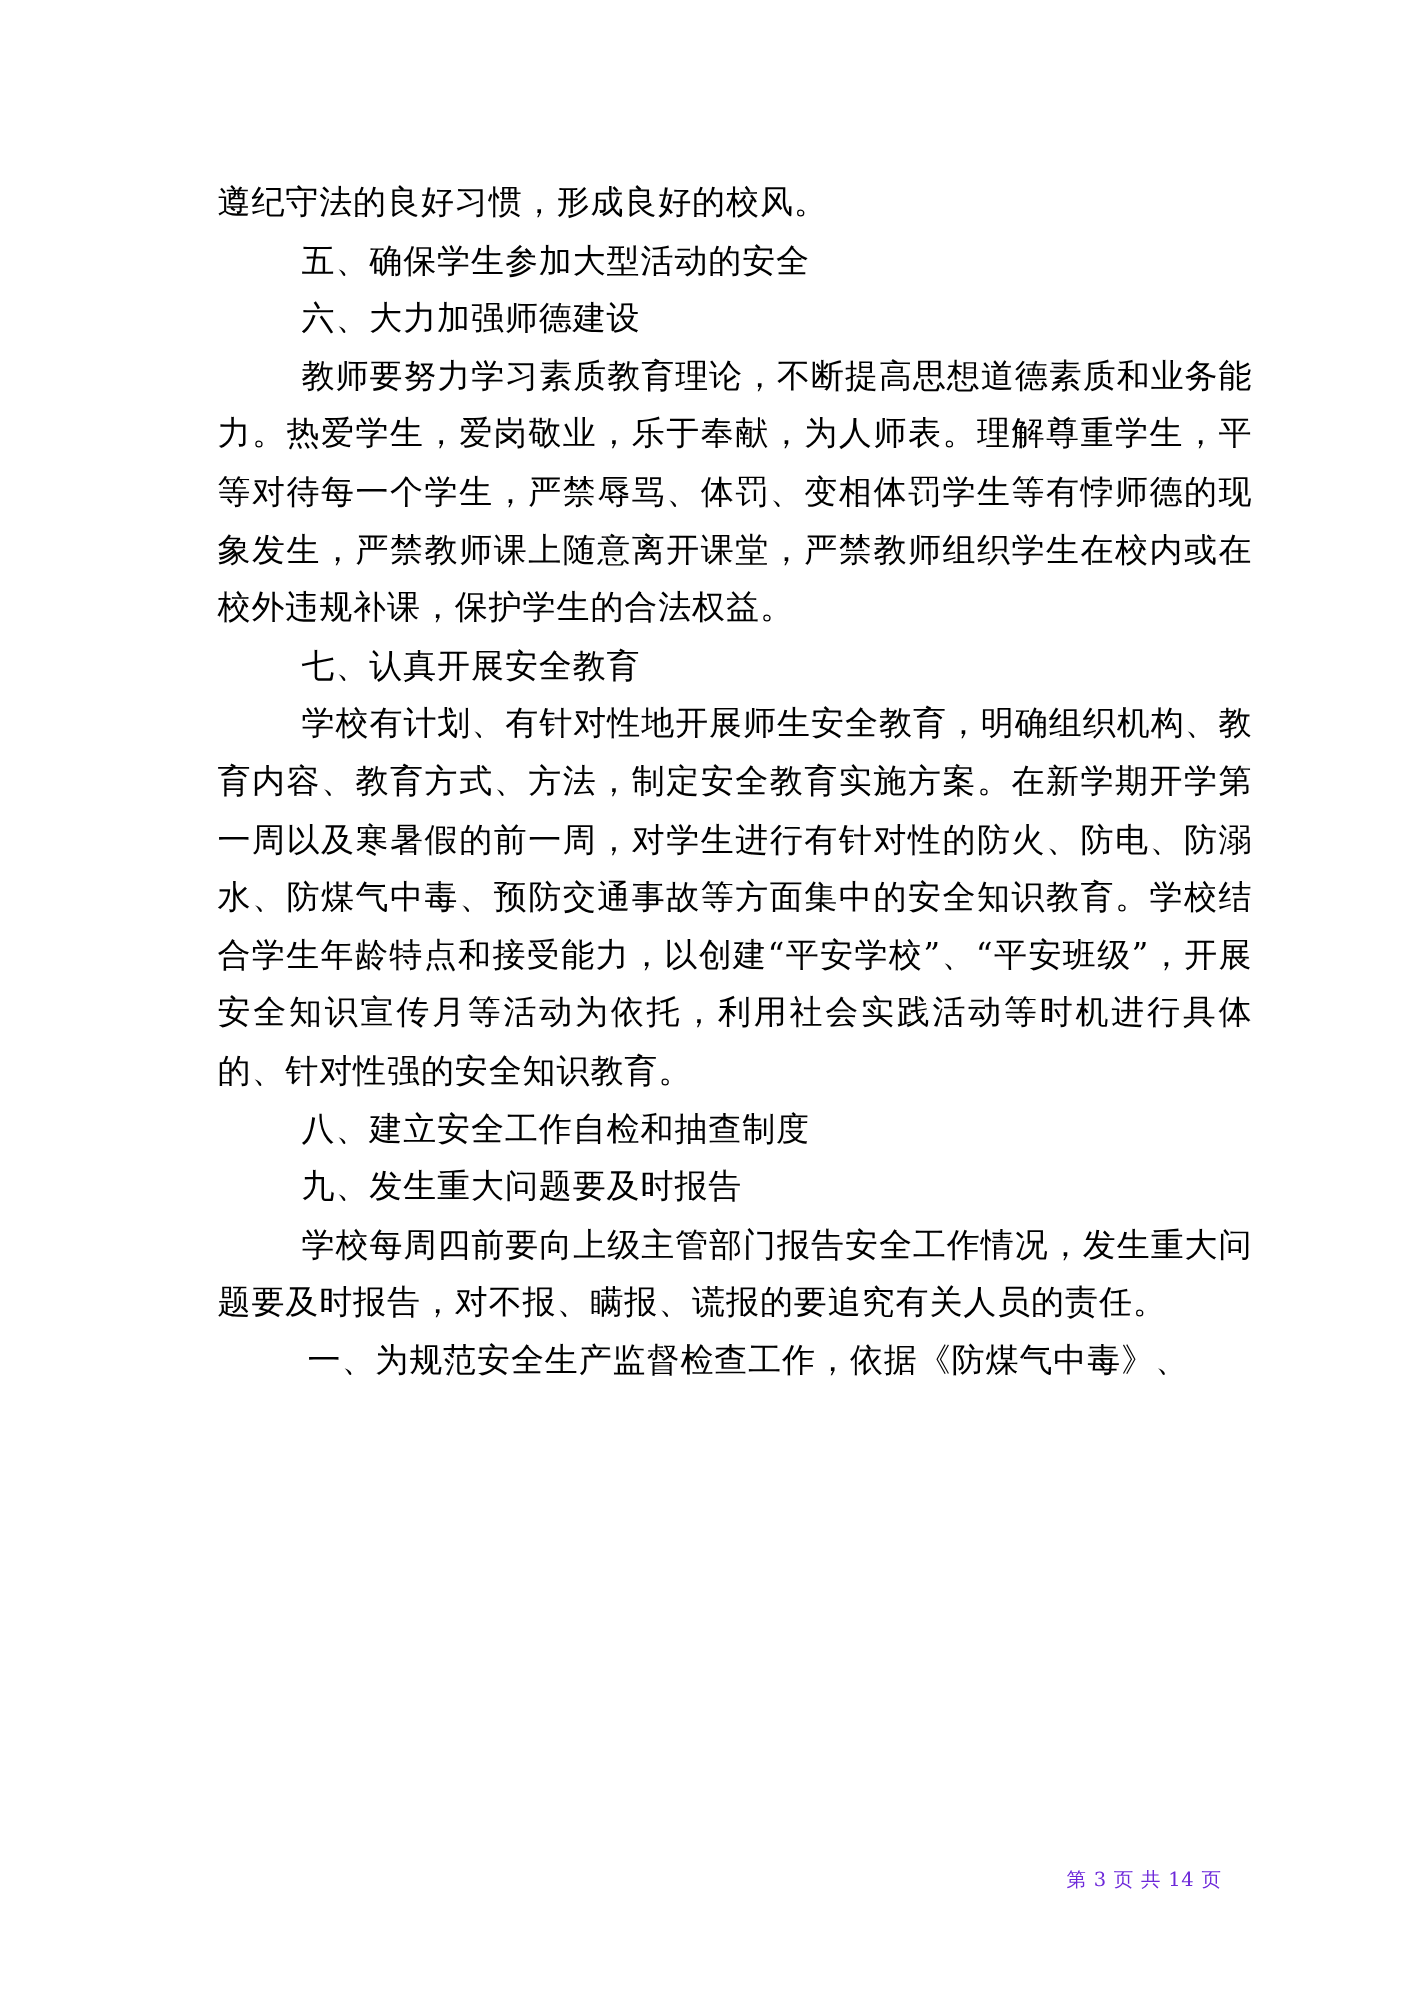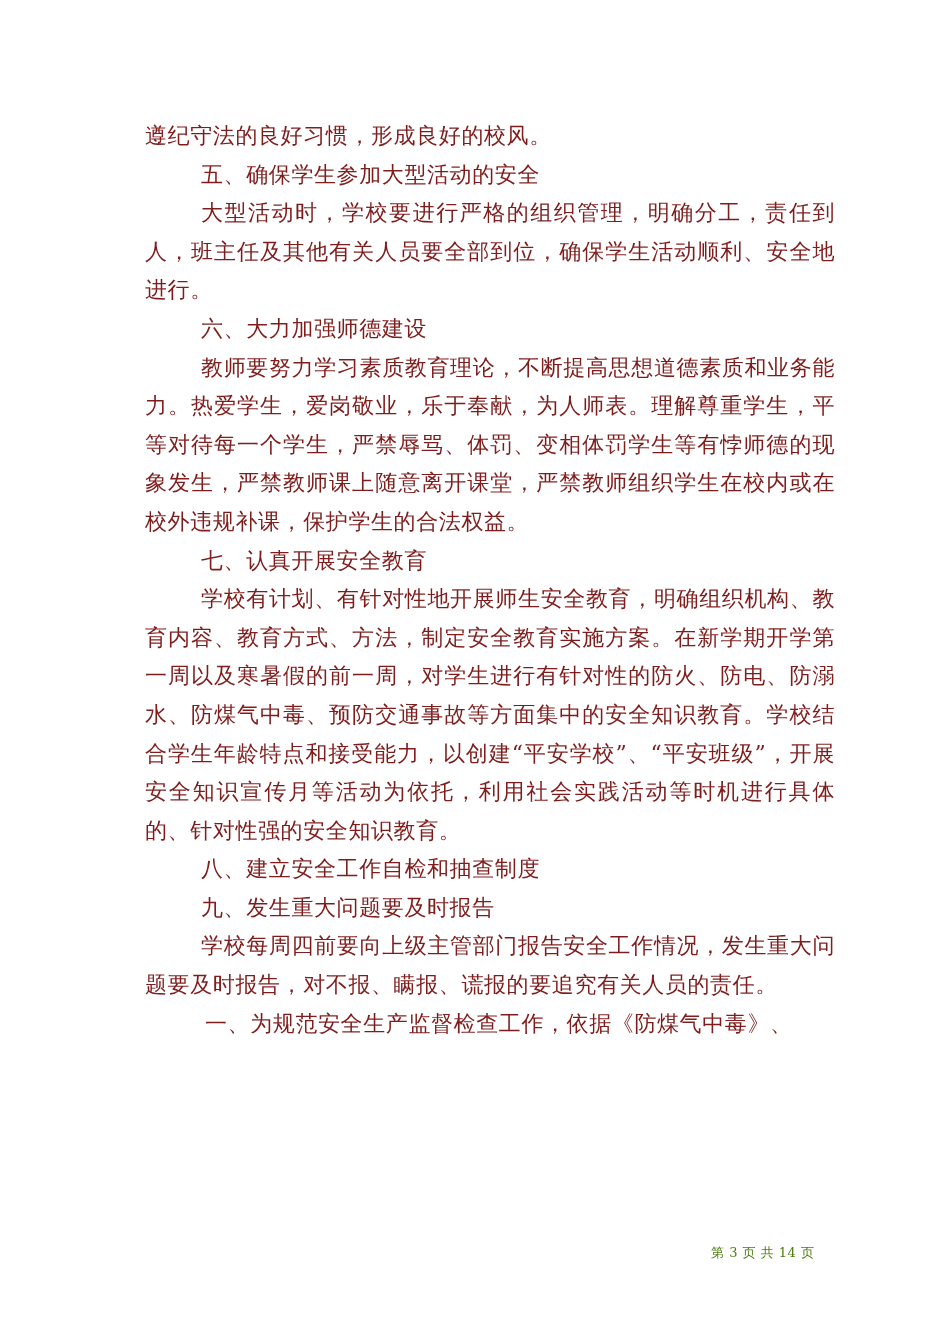--- a/index.html
+++ b/index.html
@@ -3,41 +3,40 @@
 <meta charset="utf-8">
 <style>
   html, body { margin: 0; padding: 0; background: #ffffff; }
   body { width: 950px; height: 1344px; position: relative; overflow: hidden; }
   .page {
     position: absolute; left: 0; top: 0; width: 950px; height: 1344px; background: #ffffff;
   }
   .content {
     position: absolute; left: 145px; top: 117px; width: 690px;
     font-family: "DejaVu Serif", "Liberation Serif", serif;
-    font-size: 22px; line-height: 38.6px; color: #7f1d1d;
+    font-size: 22px; line-height: 38.6px; color: #000000;
     letter-spacing: 0.6px;
   }
   .para { margin: 0; padding: 0; text-align: justify; text-justify: inter-character; }
   .indent { text-indent: 56px; }
   .indent2 { text-indent: 60px; }
   .heading { text-indent: 56px; }
   .footer {
     position: absolute; left: 711px; top: 1244px;
     font-family: "DejaVu Serif", "Liberation Serif", serif;
-    font-size: 13px; color: #4d7c0f; letter-spacing: 0.5px;
+    font-size: 13px; color: #6d28d9; letter-spacing: 0.5px;
   }
 </style>
 </head>
 <body>
 
 <div class="page">
   <div class="content">
     <p class="para">遵纪守法的良好习惯，形成良好的校风。</p>
     <p class="para heading">五、确保学生参加大型活动的安全</p>
-    <p class="para indent">大型活动时，学校要进行严格的组织管理，明确分工，责任到人，班主任及其他有关人员要全部到位，确保学生活动顺利、安全地进行。</p>
     <p class="para heading">六、大力加强师德建设</p>
     <p class="para indent">教师要努力学习素质教育理论，不断提高思想道德素质和业务能力。热爱学生，爱岗敬业，乐于奉献，为人师表。理解尊重学生，平等对待每一个学生，严禁辱骂、体罚、变相体罚学生等有悖师德的现象发生，严禁教师课上随意离开课堂，严禁教师组织学生在校内或在校外违规补课，保护学生的合法权益。</p>
     <p class="para heading">七、认真开展安全教育</p>
     <p class="para indent">学校有计划、有针对性地开展师生安全教育，明确组织机构、教育内容、教育方式、方法，制定安全教育实施方案。在新学期开学第一周以及寒暑假的前一周，对学生进行有针对性的防火、防电、防溺水、防煤气中毒、预防交通事故等方面集中的安全知识教育。学校结合学生年龄特点和接受能力，以创建“平安学校”、“平安班级”，开展安全知识宣传月等活动为依托，利用社会实践活动等时机进行具体的、针对性强的安全知识教育。</p>
     <p class="para heading">八、建立安全工作自检和抽查制度</p>
     <p class="para heading">九、发生重大问题要及时报告</p>
     <p class="para indent">学校每周四前要向上级主管部门报告安全工作情况，发生重大问题要及时报告，对不报、瞒报、谎报的要追究有关人员的责任。</p>
     <p class="para indent2">一、为规范安全生产监督检查工作，依据《防煤气中毒》、</p>
   </div>
   <div class="footer">第 3 页 共 14 页</div>

